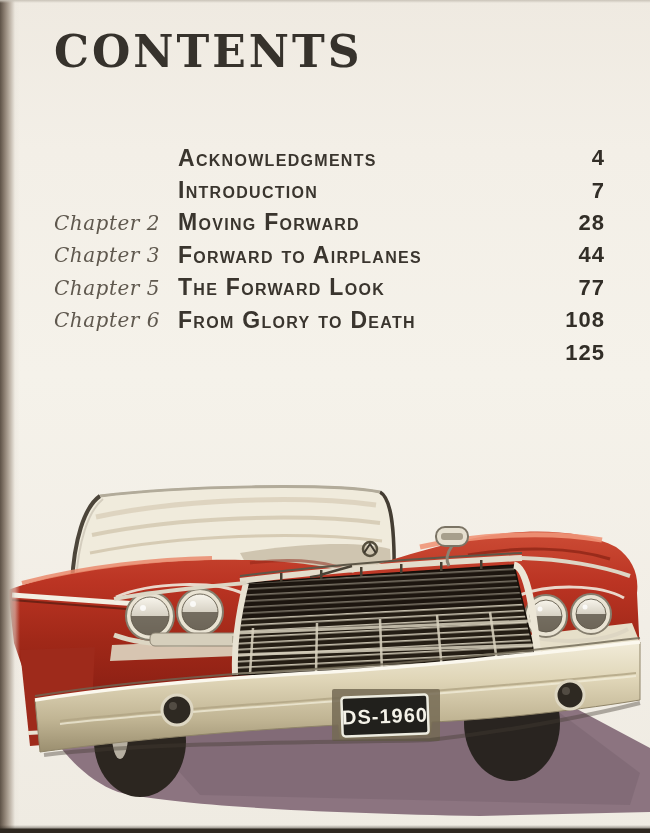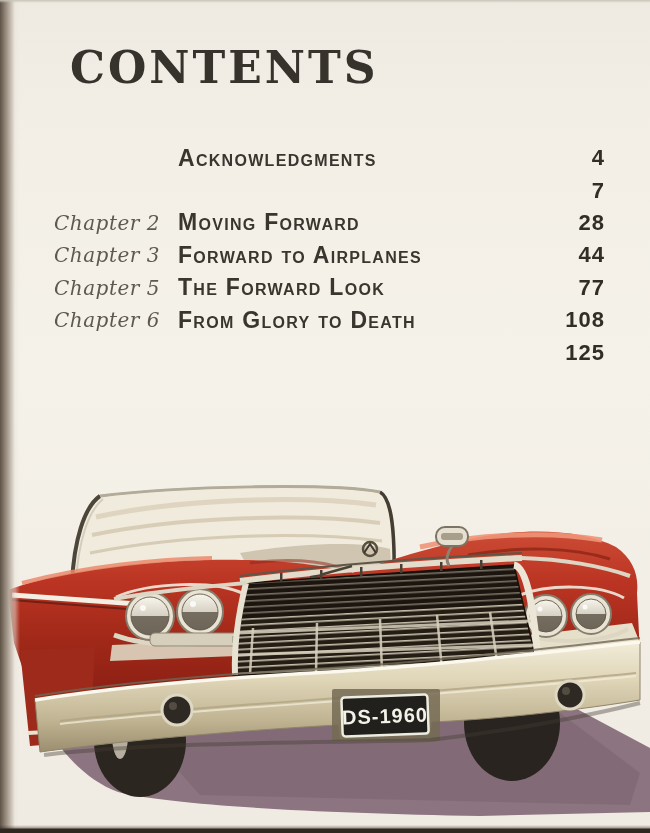--- a/index.html
+++ b/index.html
@@ -8,21 +8,21 @@
     background:linear-gradient(180deg,#efeae1 0%,#f3efe7 18%,#f5f2ea 45%,#f2eee6 75%,#efebe2 100%);
     font-family:"Liberation Sans",sans-serif;
   }
   .edge-top{position:absolute;left:0;top:0;width:650px;height:3px;
     background:linear-gradient(180deg,#c9c3b8,rgba(201,195,184,0));}
   .edge-bottom{position:absolute;left:0;bottom:0;width:650px;height:8px;
     background:linear-gradient(0deg,#2e2820 0,#2e2820 4px,rgba(46,40,32,.4) 5px,rgba(46,40,32,0) 100%);}
   .spine{position:absolute;left:0;top:0;width:20px;height:833px;
     background:linear-gradient(90deg,#5d5247 0,#8a7d70 22%,#b5aa9d 45%,rgba(233,228,219,.5) 75%,rgba(233,228,219,0) 100%);}
   .title{
-    position:absolute;left:54px;top:30px;margin:16px;
+    position:absolute;left:54px;top:30px;margin:0;
     font-family:"DejaVu Serif",serif;font-weight:700;font-size:44px;line-height:1;
     letter-spacing:3px;color:#36322c;
   }
   .toc{position:absolute;left:54px;top:142px;width:551px;}
   .row{display:flex;align-items:center;height:32.4px;}
   .ch{width:124px;flex:0 0 124px;font-family:"DejaVu Serif",serif;font-style:italic;
       font-size:20px;color:#5f584e;letter-spacing:.5px;}
   .tt{flex:1;font-weight:700;font-size:23px;font-variant:small-caps;
       letter-spacing:1.3px;color:#3a352e;white-space:nowrap;}
   .pg{margin-left:auto;font-weight:700;font-size:22px;color:#322e27;letter-spacing:1px;}
@@ -40,20 +40,21 @@
 
       <div class="row">
         <span class="ch"></span>
         <span class="tt">Acknowledgments</span>
         <span class="pg">4</span>
       </div>
 
 
       <div class="row">
         <span class="ch"></span>
+        <span class="tt">Introduction</span>
         <span class="pg">7</span>
       </div>
 
 
       <div class="row">
         <span class="ch">Chapter 2</span>
         <span class="tt">Moving Forward</span>
         <span class="pg">28</span>
       </div>
 

